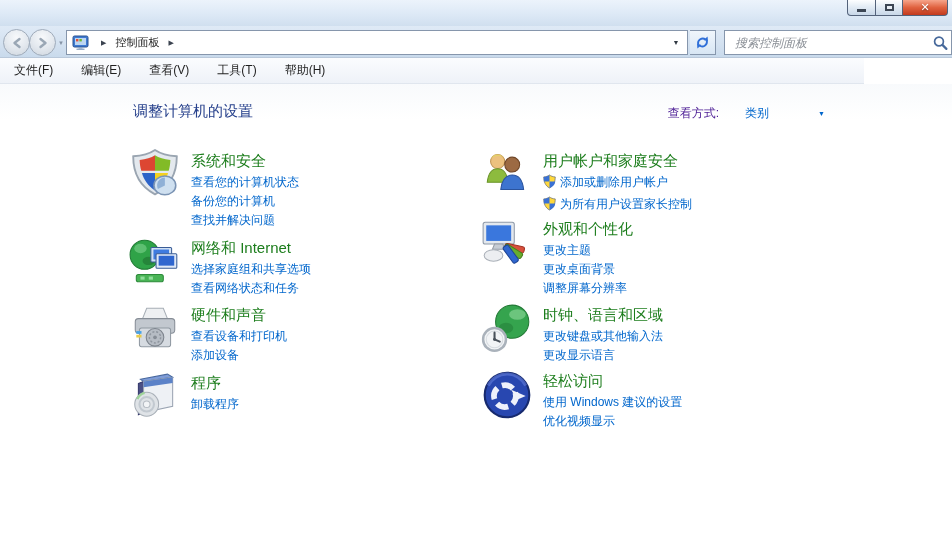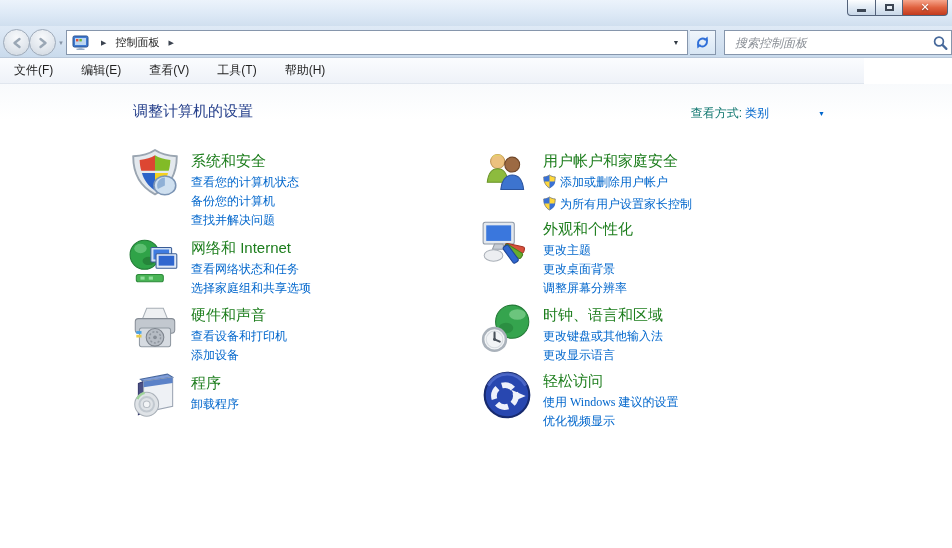--- a/index.html
+++ b/index.html
@@ -56,31 +56,31 @@
     background:linear-gradient(180deg,#fbfcfe 0%,#eef2f8 100%);
     border-bottom:1px solid #e0e6ee;box-sizing:border-box;
     display:flex;align-items:center;padding-left:4px;}
   .menuitem{font-size:12px;color:#1f1f1f;padding:4px 10px;margin-right:8px;cursor:default;}
 
   
   .content{position:absolute;left:0;top:84px;width:952px;height:464px;
     background:linear-gradient(180deg,#f8fafc 0%,#ffffff 36px);}
   .page-title{position:absolute;left:133px;top:102px;font-size:15px;color:#27418c;}
   .viewby{position:absolute;top:105px;right:127px;display:flex;align-items:center;font-size:12px;}
-  .viewby-label{color:#0f766e;margin-right:3px;}
+  .viewby-label{color:#4c1d95;margin-right:26px;}
   .viewby-link{color:#0066cc;cursor:pointer;display:flex;align-items:center;gap:44px;}
   .viewby-caret{font-size:7px;color:#0066cc;margin-left:5px;}
 
   .cat{position:absolute;width:330px;}
   .cat-icon{position:absolute;left:0;top:0;width:54px;height:54px;cursor:pointer;}
   .cat-body{margin-left:63px;}
   .cat-title{display:inline-block;font-size:15px;color:#1c7d1c;line-height:20px;padding-top:3px;
     cursor:pointer;text-decoration:none;}
   .cat-links{margin-top:2px;}
-  .cat-link{display:block;font-size:12px;color:#0066cc;line-height:19px;cursor:pointer;text-decoration:none;font-family:Liberation Serif, serif;}
+  .cat-link{display:block;font-size:12px;color:#0066cc;line-height:19px;cursor:pointer;text-decoration:none;}
   .cat-link .uac{display:inline-block;vertical-align:-3px;margin-right:4px;}
 </style>
 </head>
 <body>
 
 <div class="window">
 
   <div class="titlebar"></div>
   <div class="winbtns">
     <div class="winbtn min">
@@ -198,22 +198,22 @@
         <rect x="27" y="18" width="20" height="14" rx="1" fill="#dfe9f7" stroke="#3a5c96"></rect>
         <rect x="29.5" y="20" width="15" height="9.5" fill="#2f66cf"></rect>
         <rect x="8" y="38" width="26" height="7" rx="2" fill="#49b455" stroke="#2c8a3a"></rect>
         <rect x="12" y="40" width="4" height="3" fill="#8fdd9a"></rect>
         <rect x="20" y="40" width="4" height="3" fill="#8fdd9a"></rect>
       </svg>
     </div>
     <div class="cat-body">
       <a class="cat-title">网络和 Internet</a>
       <div class="cat-links">
+        <a class="cat-link">选择家庭组和共享选项</a>
         <a class="cat-link">查看网络状态和任务</a>
-        <a class="cat-link">选择家庭组和共享选项</a>
       </div>
     </div>
   </div>
 
   <div class="cat" style="left:128px;top:302px;">
     <div class="cat-icon">
       <svg width="54" height="54" viewBox="0 0 52 52">
         <polygon points="18,6 34,6 38,16 14,16" fill="#eef0f2" stroke="#a6adb5"></polygon>
         <rect x="7" y="16" width="38" height="14" rx="3" fill="#c2c8cf" stroke="#868d96"></rect>
         <rect x="11" y="25" width="30" height="18" rx="2" fill="#d6dbe1" stroke="#9099a2"></rect>

